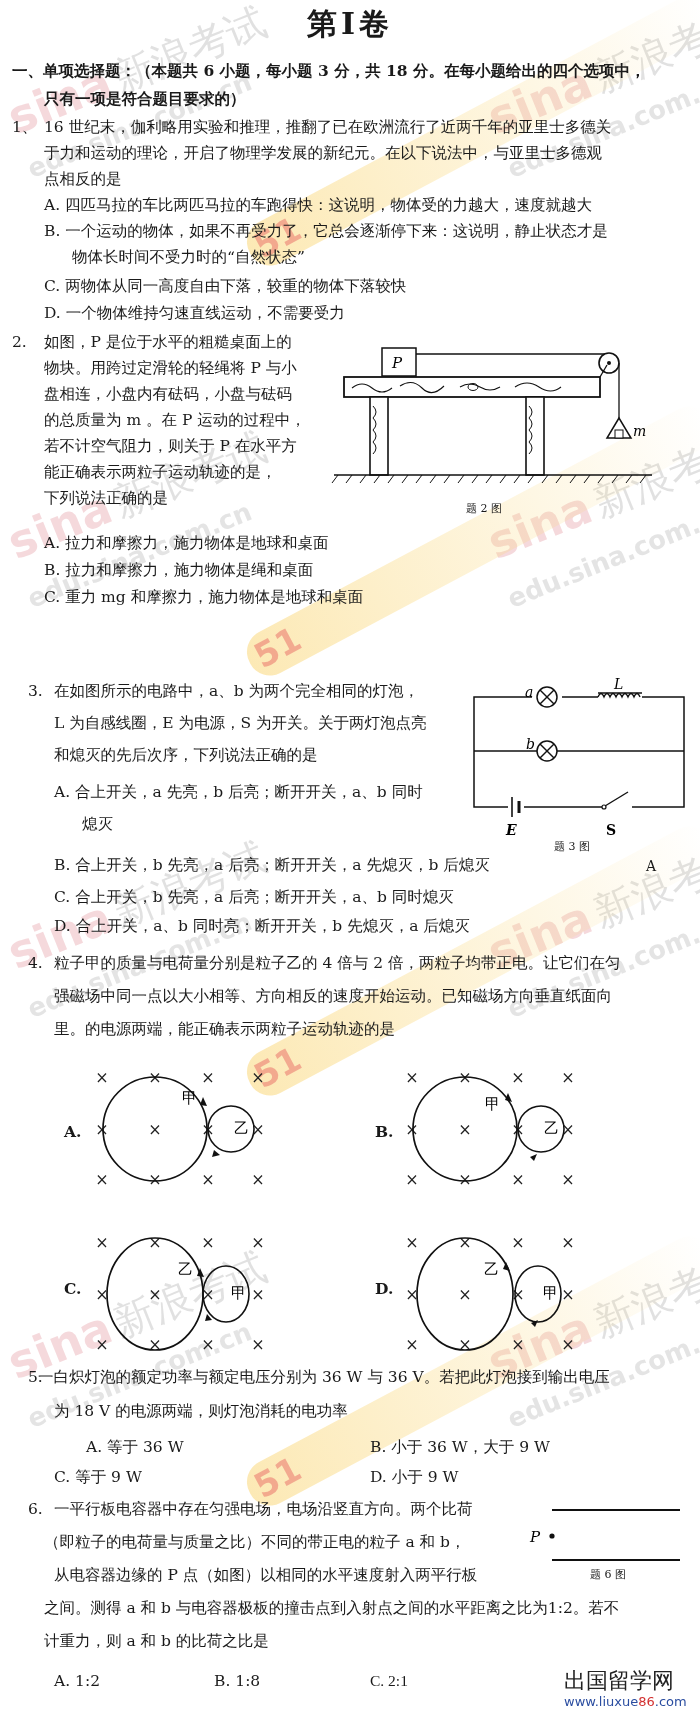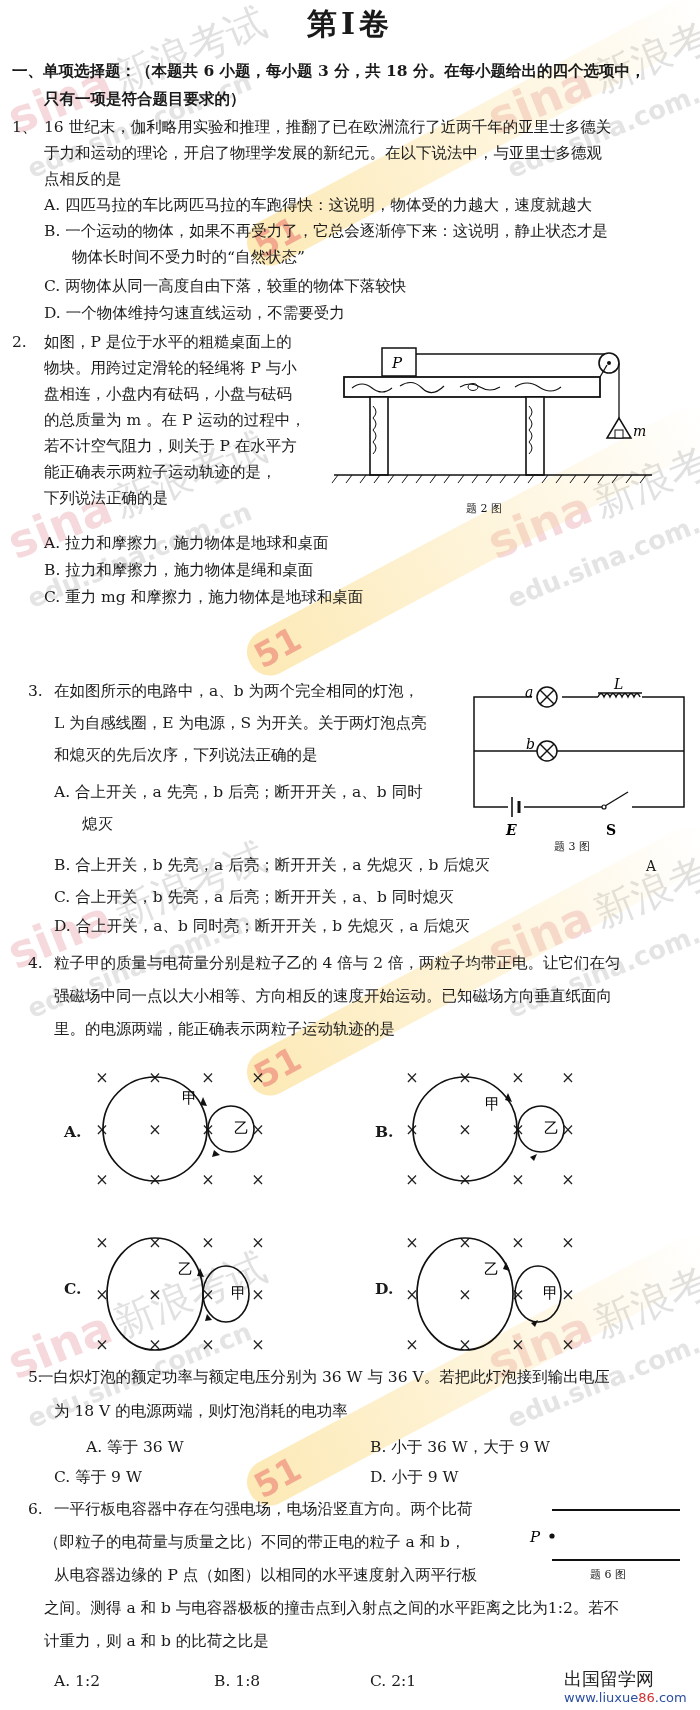--- a/index.html
+++ b/index.html
@@ -20,21 +20,21 @@
   .wm-51 span { position: absolute; left: 8px; top: 2px; font-size: 34px; font-weight: bold; color: rgba(230,90,90,0.45); font-family: "DejaVu Sans", sans-serif; }
 
   .content { position: absolute; inset: 0; z-index: 1; }
   .abs { position: absolute; white-space: nowrap; line-height: 1.2; }
   .title { left: 0; width: 700px; top: 6px; text-align: center; font-size: 30px; font-weight: bold; letter-spacing: 4px; }
   .bold { font-weight: bold; }
   .small { font-size: 14px; }
   .cap { font-size: 11px; }
   svg { position: absolute; overflow: visible; }
   svg text { font-family: "DejaVu Serif", serif; }
-  .logo-text { font-family: "DejaVu Sans", sans-serif; font-size: 18px; color: #222; }
+  .logo-text { font-family: "DejaVu Sans", sans-serif; font-size: 22px; color: #222; }
   .logo-url { font-family: "DejaVu Sans", sans-serif; font-size: 13px; color: #2a4da0; }
   .logo-url .hl { color: #d23030; }
 </style>
 </head>
 <body>
 
 <div class="wm-layer">
   <div class="wm wm-sina" style="left:0px;top:95px;"><span>sina</span><span class="cjk">新浪考试</span></div>
   <div class="wm-dom" style="left:20px;top:110px;">edu.sina.com.cn</div>
   <div class="wm wm-sina" style="left:480px;top:95px;"><span>sina</span><span class="cjk">新浪考试</span></div>
@@ -294,21 +294,21 @@
   <svg style="left:520px;top:1500px;" width="180" height="80" viewBox="0 0 180 80">
     <line x1="32" y1="10" x2="160" y2="10" stroke="#111" stroke-width="2"></line>
     <line x1="32" y1="60" x2="160" y2="60" stroke="#111" stroke-width="2"></line>
     <circle cx="32" cy="36" r="2.6" fill="#111"></circle>
     <text x="10" y="42" font-size="15" font-style="italic">P</text>
   </svg>
   <div class="abs cap" style="left:590px;top:1568px;">题 6 图</div>
 
   <div class="abs" style="left:54px;top:1672px;"><span>A.</span> <span>1:2</span></div>
   <div class="abs" style="left:214px;top:1672px;"><span>B.</span> <span>1:8</span></div>
-  <div class="abs" style="left:370px;top:1672px;"><span>C.</span> <span>2:1</span></div>
+  <div class="abs" style="left:370px;top:1672px;font-family:Liberation Serif, serif;"><span>C.</span> <span>2:1</span></div>
   <div class="abs" style="left:530px;top:1672px;margin-top:44px;"><span>D.</span> <span>4</span></div>
 
   <div class="abs" style="left:562px;top:1668px;background:#fff;padding:0 2px;">
     <div class="logo-text">出国留学网</div>
     <div class="logo-url"><span>www.liuxue</span><span class="hl">86</span><span>.com</span></div>
   </div>
 
 </div>
 
 </body></html>

